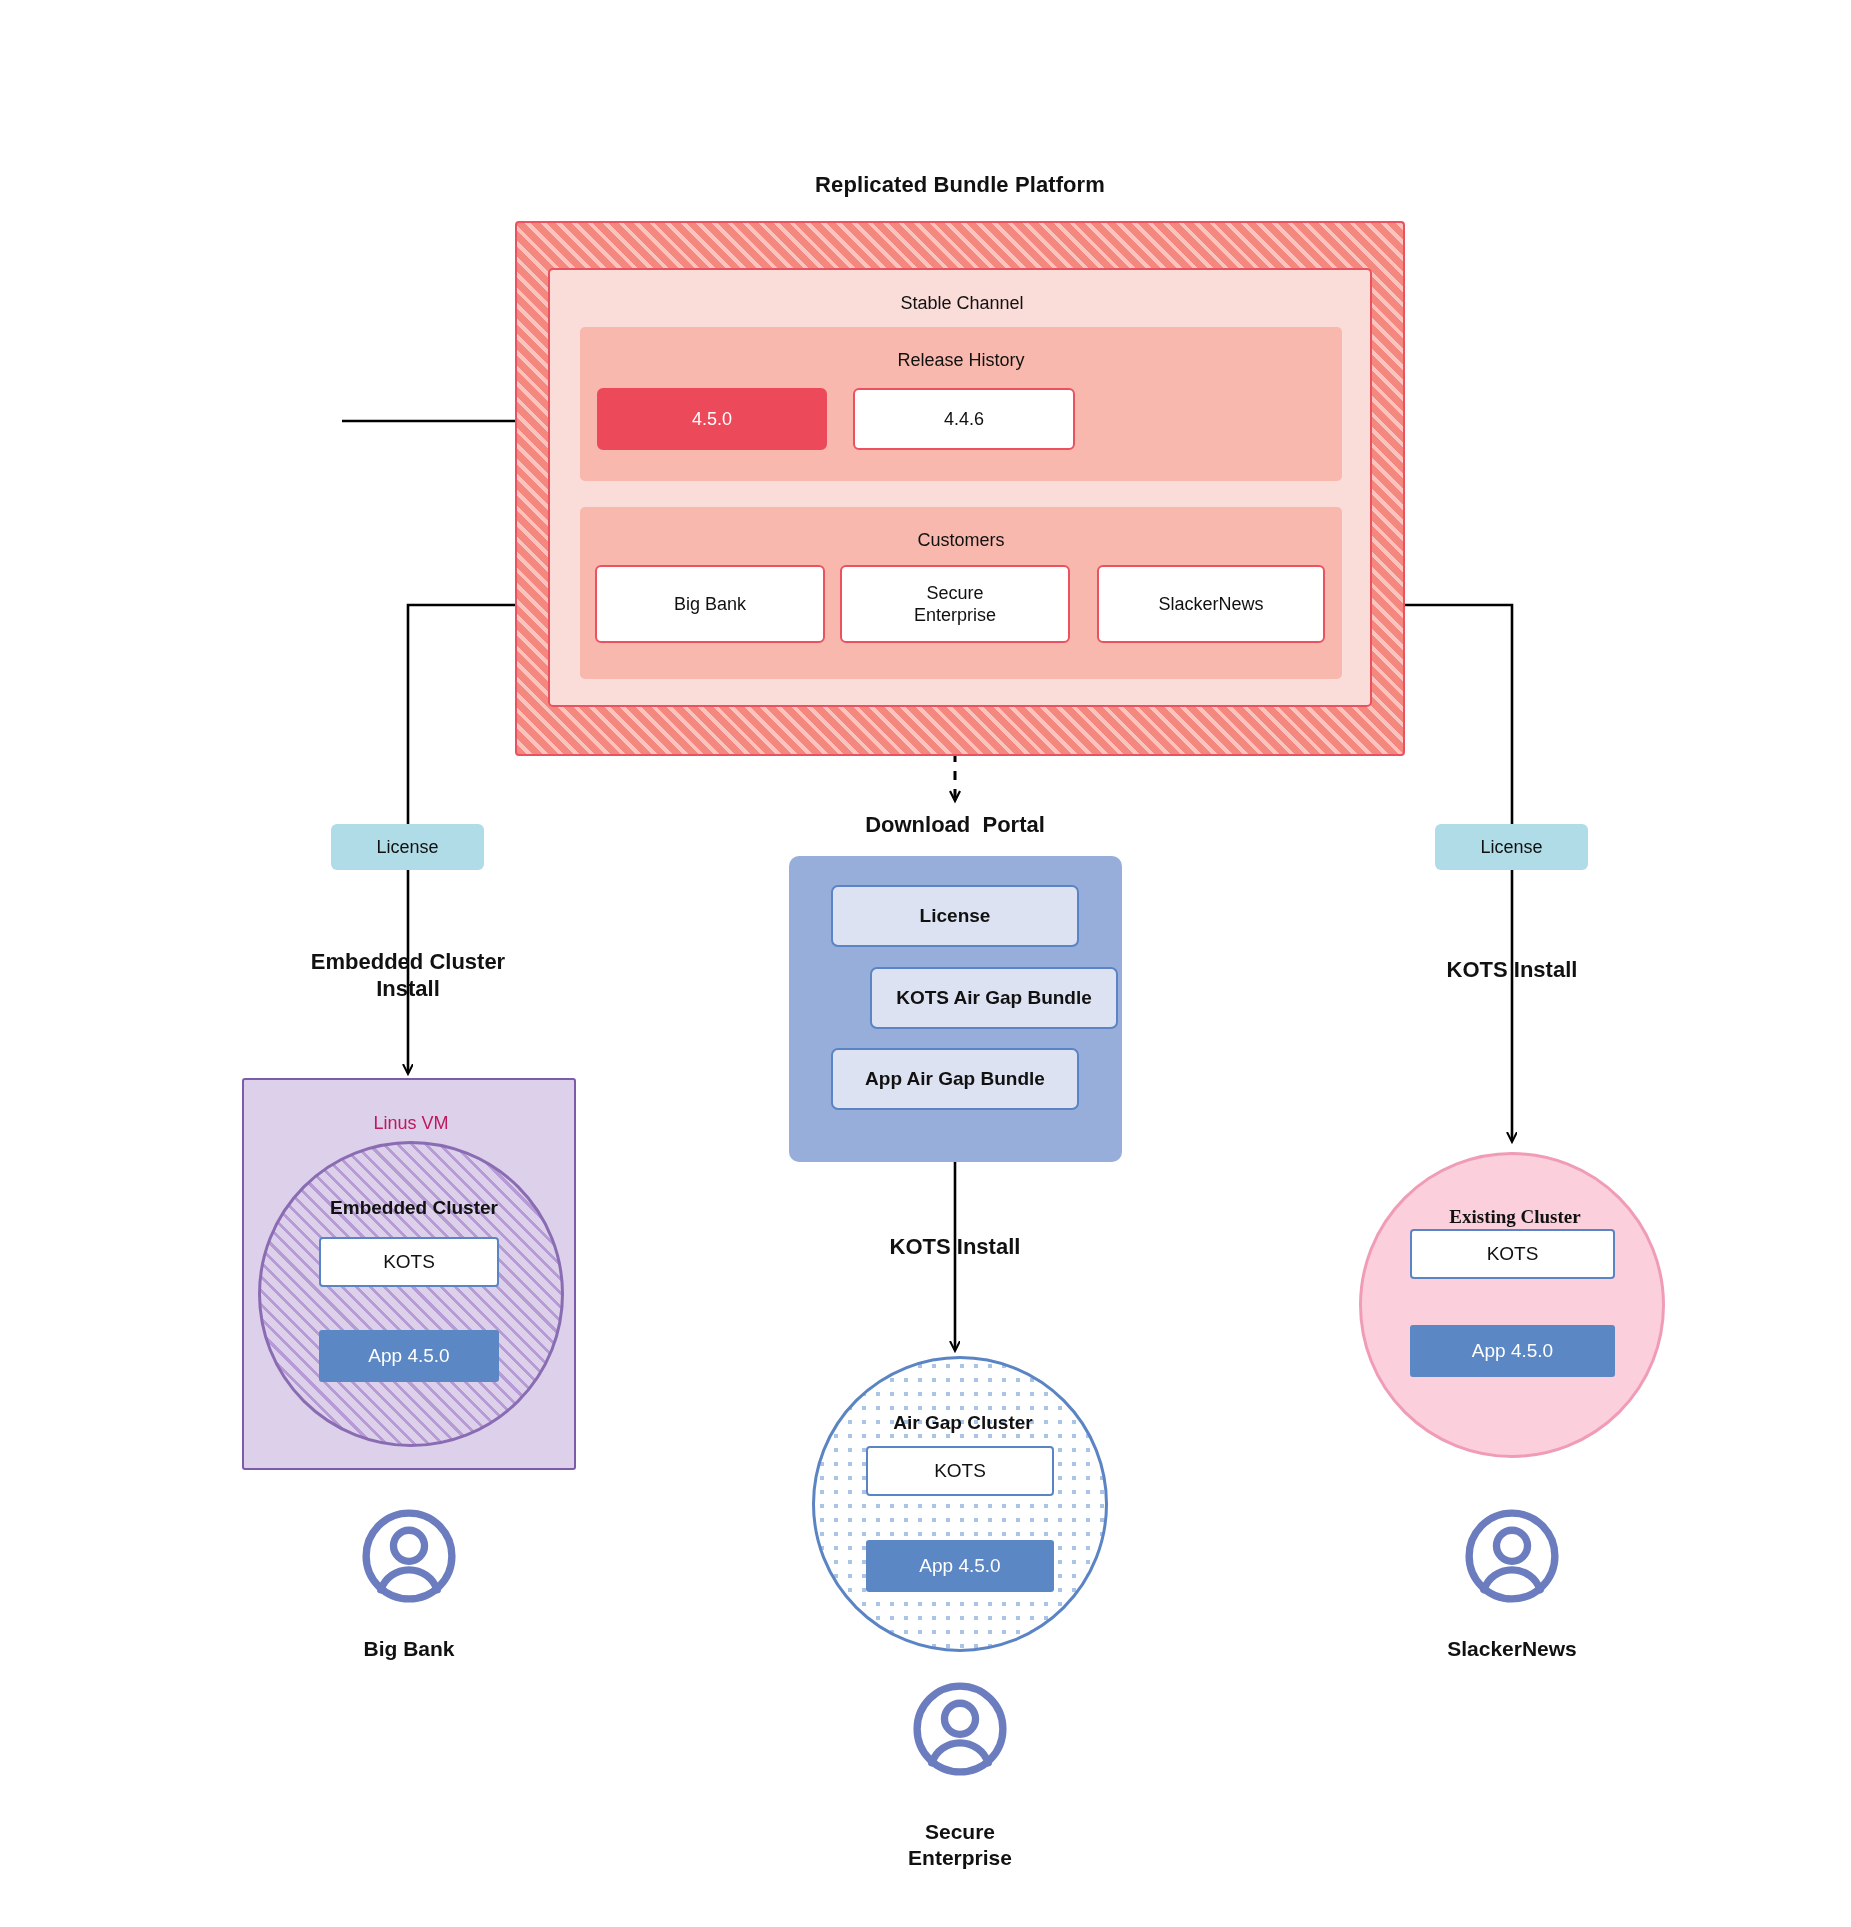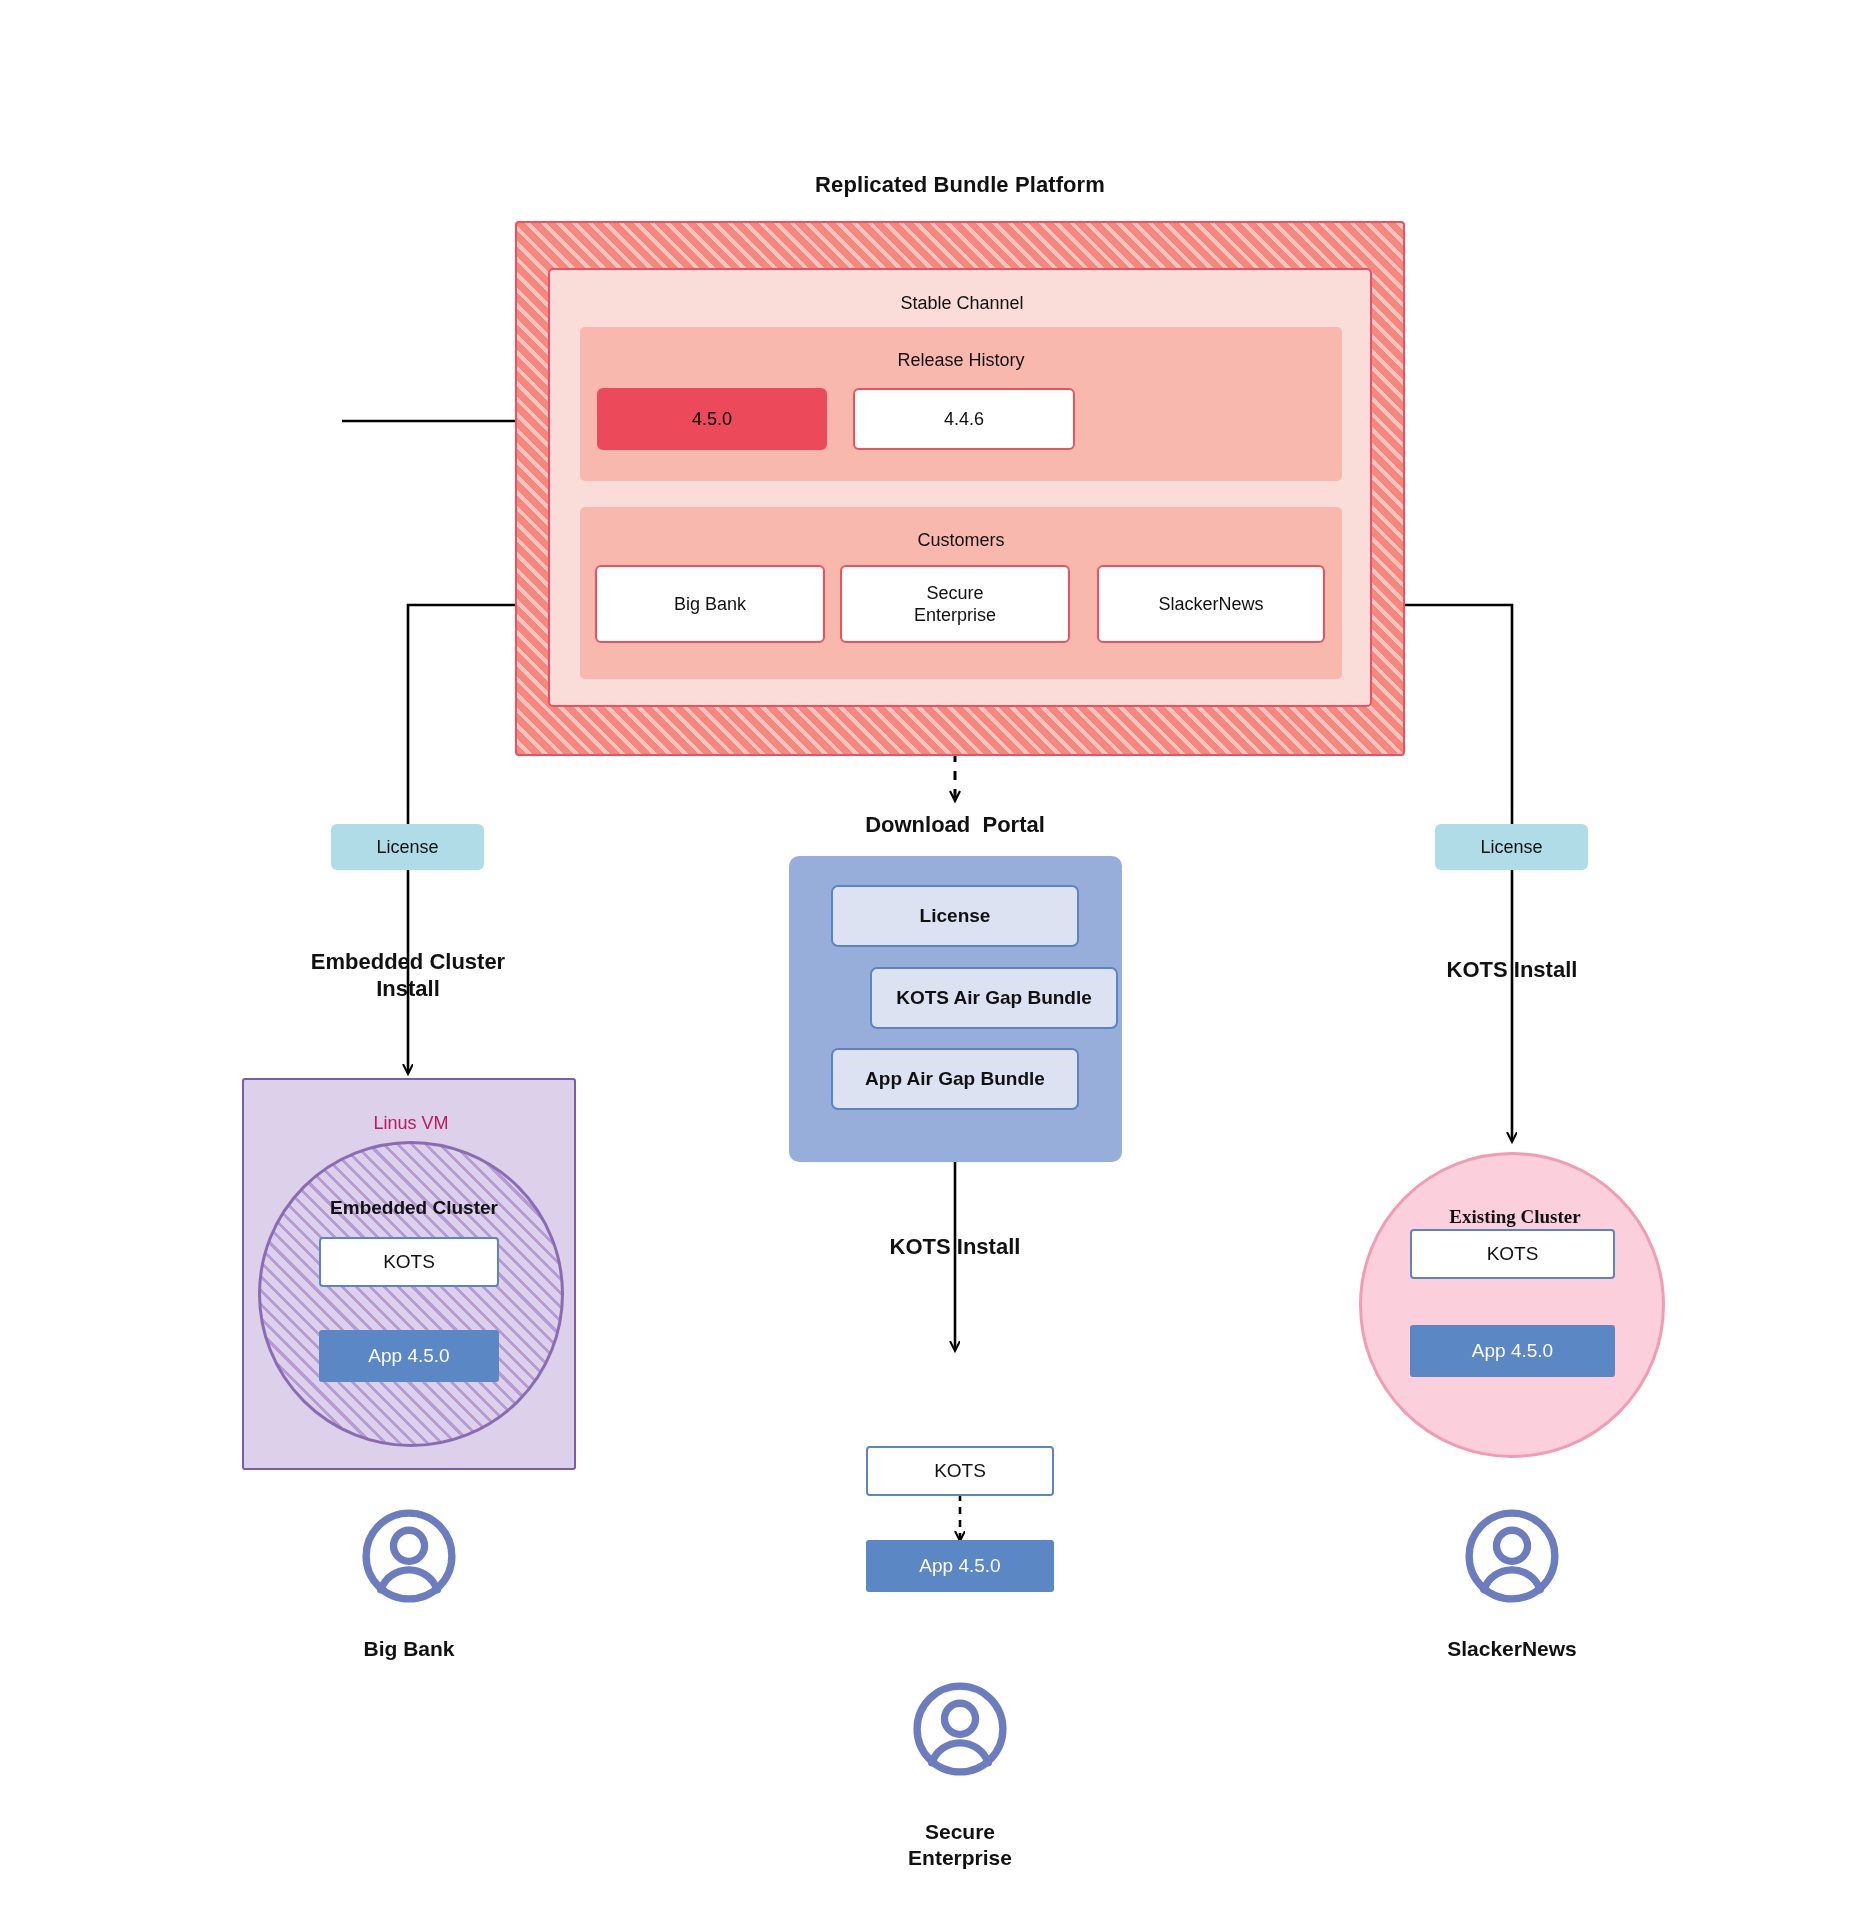--- a/index.html
+++ b/index.html
@@ -76,21 +76,21 @@
   .release-card {
     border: 2px solid #ec5160;
     border-radius: 6px;
     background: #ffffff;
     font-size: 18px;
     color: #111111;
   }
   .release-card.current {
     background: #ec4a5a;
     border-color: #ec4a5a;
-    color: #000000;
+    color: #ffffff;
   }
   .customer-card {
     border: 2px solid #ec5160;
     border-radius: 6px;
     background: #ffffff;
     font-size: 18px;
     color: #111111;
   }
 
   
@@ -279,20 +279,23 @@
   <div class="abs portal-box" style="left:789px; top:856px; width:333px; height:306px;"></div>
 
   <div class="abs ctr portal-item" style="left:831px; top:885px; width:248px; height:62px;">License</div>
 
   <div class="abs ctr portal-item" style="left:831px; top:967px; width:248px; height:62px;margin-left:39px;">KOTS Air Gap Bundle</div>
 
   <div class="abs ctr portal-item" style="left:831px; top:1048px; width:248px; height:62px;">App Air Gap Bundle</div>
 
   <div class="abs ctr flow-label" style="left:805px; top:1232px; width:300px; height:30px;">KOTS Install</div>
 
+  <div class="abs airgap-cluster" style="left:812px; top:1356px; width:296px; height:296px;">
+    <div class="abs ctr cluster-title" style="left:0px; top:50px; width:296px; height:28px;">Air Gap Cluster</div>
+  </div>
 
   <div class="abs ctr kots-box" style="left:866px; top:1446px; width:188px; height:50px;">KOTS</div>
 
   <div class="abs ctr app-box" style="left:866px; top:1540px; width:188px; height:52px;">App 4.5.0</div>
 
   <div class="abs avatar" style="left:911px; top:1680px; width:98px; height:98px;">
     <svg width="98" height="98" viewBox="0 0 48 48">
       <circle cx="24" cy="24" r="21" fill="none" stroke="#6b7cbf" stroke-width="3.6"></circle>
       <circle cx="24" cy="19" r="7.6" fill="none" stroke="#6b7cbf" stroke-width="3.6"></circle>
       <path d="M10.2 40.6 A14.6 14.6 0 0 1 37.8 40.6" fill="none" stroke="#6b7cbf" stroke-width="3.6" stroke-linecap="round"></path>

